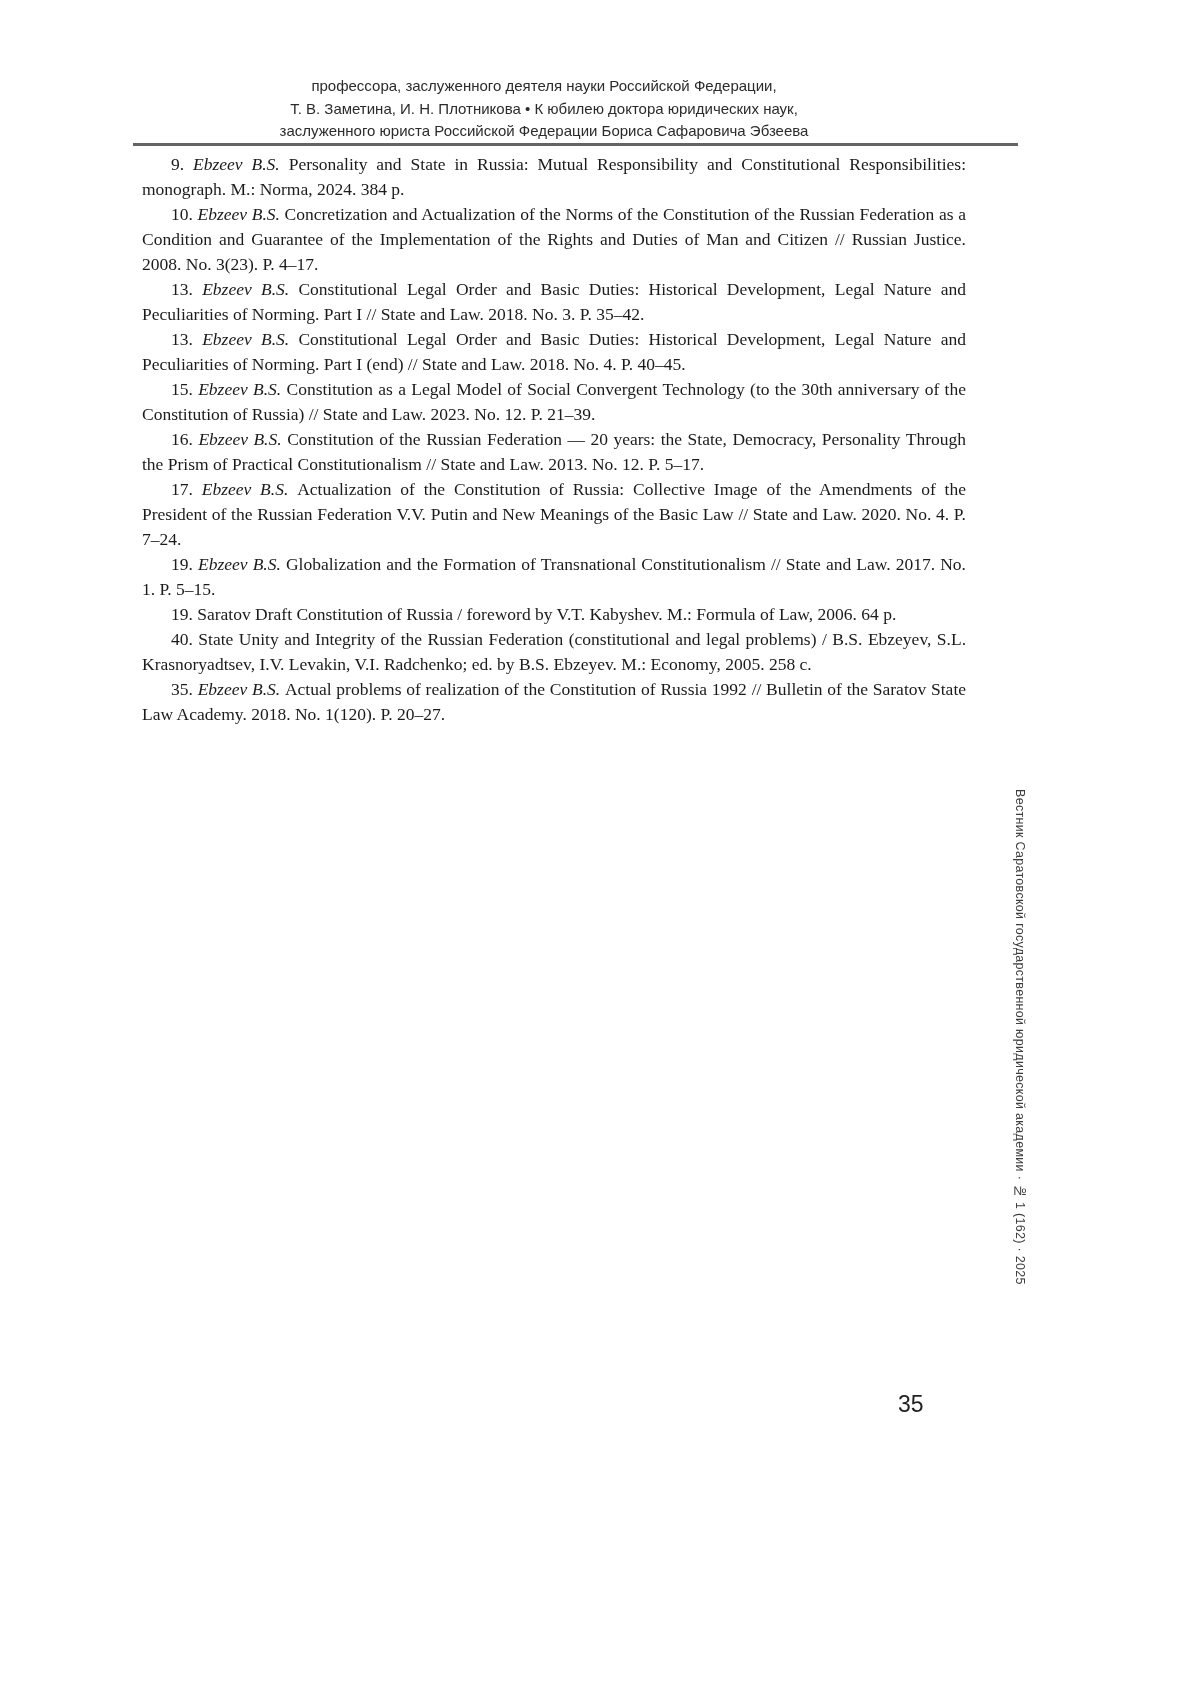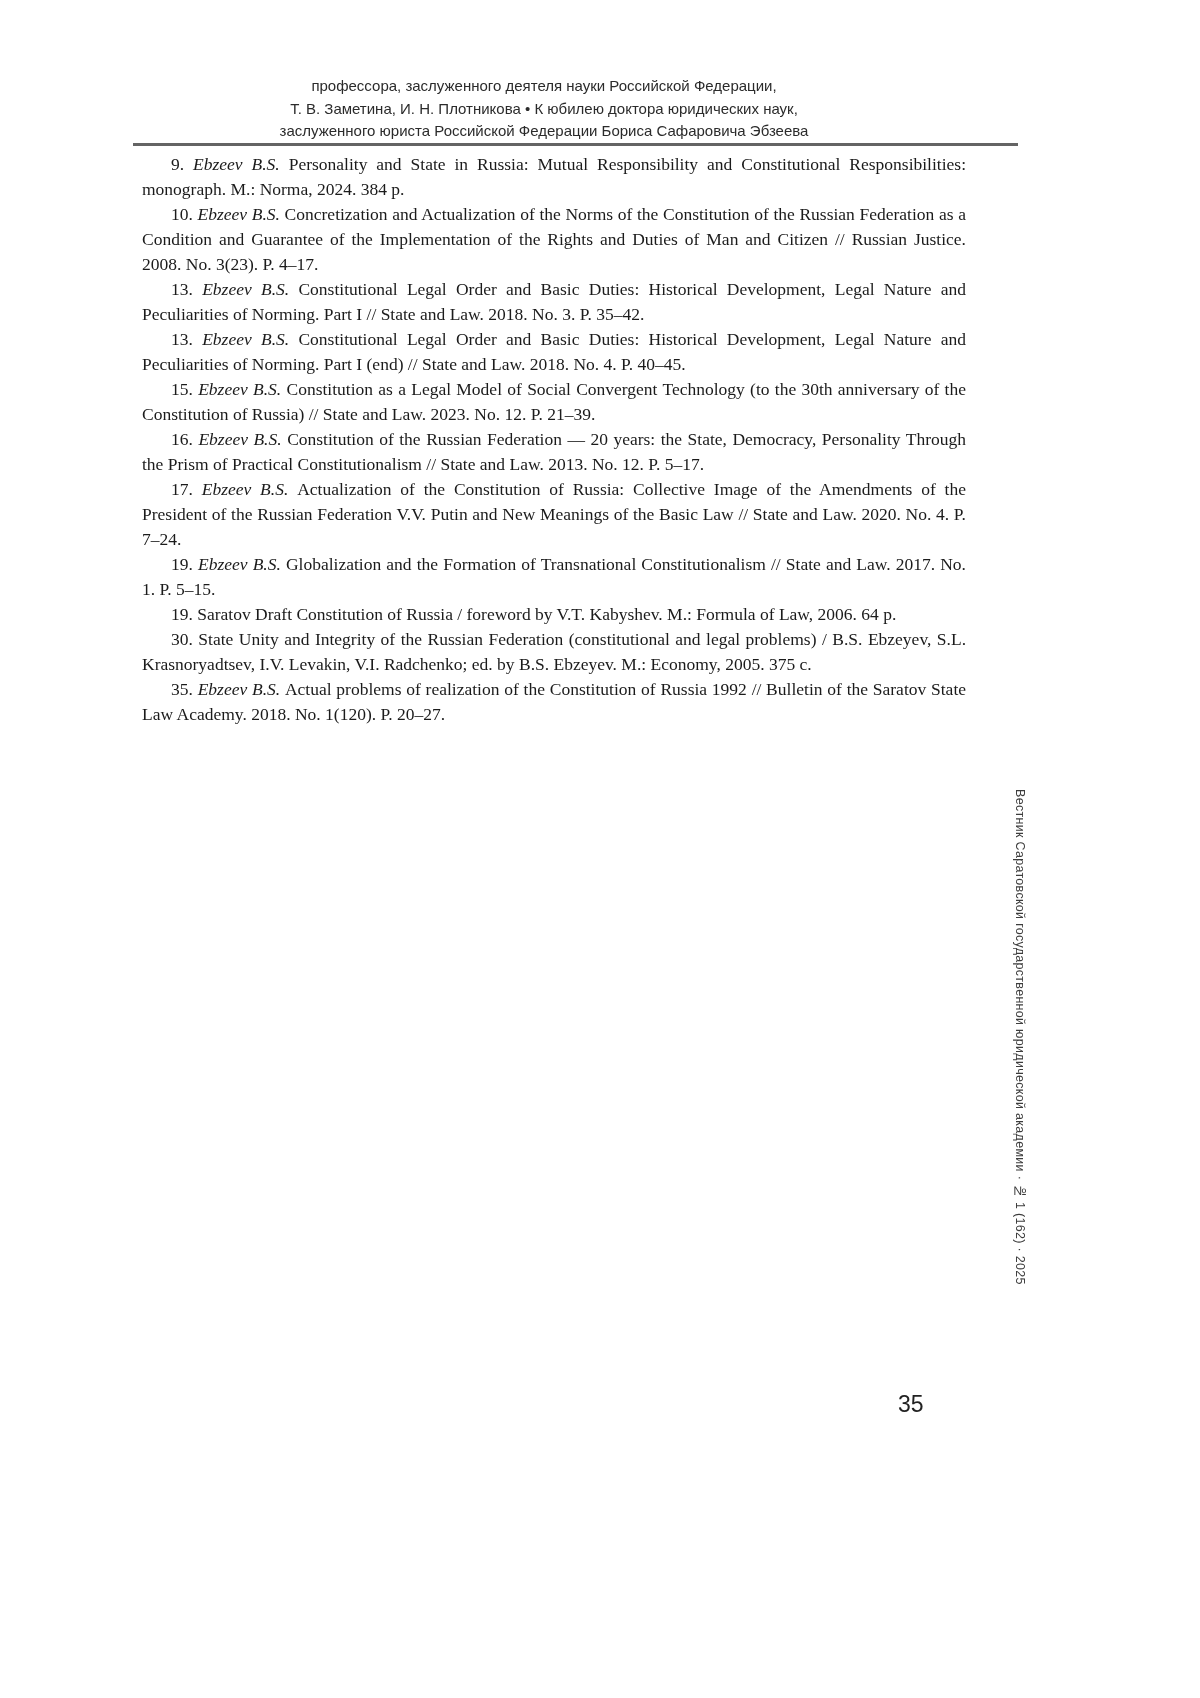--- a/index.html
+++ b/index.html
@@ -88,21 +88,21 @@
   <div class="references" lang="en">
       <p class="ref"><span>9. </span><em class="ref-author">Ebzeev B.S. </em><span>Personality and State in Russia: Mutual Responsibility and Constitutional Responsibilities: monograph. M.: Norma, 2024. 384 p.</span></p>
       <p class="ref"><span>10. </span><em class="ref-author">Ebzeev B.S. </em><span>Concretization and Actualization of the Norms of the Constitution of the Russian Federation as a Condition and Guarantee of the Implementation of the Rights and Duties of Man and Citizen // Russian Justice. 2008. No. 3(23). P. 4–17.</span></p>
       <p class="ref"><span>13. </span><em class="ref-author">Ebzeev B.S. </em><span>Constitutional Legal Order and Basic Duties: Historical Development, Legal Nature and Peculiarities of Norming. Part I // State and Law. 2018. No. 3. P. 35–42.</span></p>
       <p class="ref"><span>13. </span><em class="ref-author">Ebzeev B.S. </em><span>Constitutional Legal Order and Basic Duties: Historical Development, Legal Nature and Peculiarities of Norming. Part I (end) // State and Law. 2018. No. 4. P. 40–45.</span></p>
       <p class="ref"><span>15. </span><em class="ref-author">Ebzeev B.S. </em><span>Constitution as a Legal Model of Social Convergent Technology (to the 30th anniversary of the Constitution of Russia) // State and Law. 2023. No. 12. P. 21–39.</span></p>
       <p class="ref"><span>16. </span><em class="ref-author">Ebzeev B.S. </em><span>Constitution of the Russian Federation — 20 years: the State, Democracy, Personality Through the Prism of Practical Constitutionalism // State and Law. 2013. No. 12. P. 5–17.</span></p>
       <p class="ref"><span>17. </span><em class="ref-author">Ebzeev B.S. </em><span>Actualization of the Constitution of Russia: Collective Image of the Amendments of the President of the Russian Federation V.V. Putin and New Meanings of the Basic Law // State and Law. 2020. No. 4. P. 7–24.</span></p>
       <p class="ref"><span>19. </span><em class="ref-author">Ebzeev B.S. </em><span>Globalization and the Formation of Transnational Constitutionalism // State and Law. 2017. No. 1. P. 5–15.</span></p>
       <p class="ref"><span>19. </span><span>Saratov Draft Constitution of Russia / foreword by V.T. Kabyshev. M.: Formula of Law, 2006. 64 p.</span></p>
-      <p class="ref"><span>30. </span><span>State Unity and Integrity of the Russian Federation (constitutional and legal problems) / B.S. Ebzeyev, S.L. Krasnoryadtsev, I.V. Levakin, V.I. Radchenko; ed. by B.S. Ebzeyev. M.: Economy, 2005. 375 c.</span></p>
+      <p class="ref"><span>40. </span><span>State Unity and Integrity of the Russian Federation (constitutional and legal problems) / B.S. Ebzeyev, S.L. Krasnoryadtsev, I.V. Levakin, V.I. Radchenko; ed. by B.S. Ebzeyev. M.: Economy, 2005. 258 c.</span></p>
       <p class="ref"><span>35. </span><em class="ref-author">Ebzeev B.S. </em><span>Actual problems of realization of the Constitution of Russia 1992 // Bulletin of the Saratov State Law Academy. 2018. No. 1(120). P. 20–27.</span></p>
     </div>
 
   <div class="sidebar-vertical">Вестник Саратовской государственной юридической академии · № 1 (162) · 2025</div>
 
   <div class="page-number">35</div>
 
 </div>
 
 </body></html>

